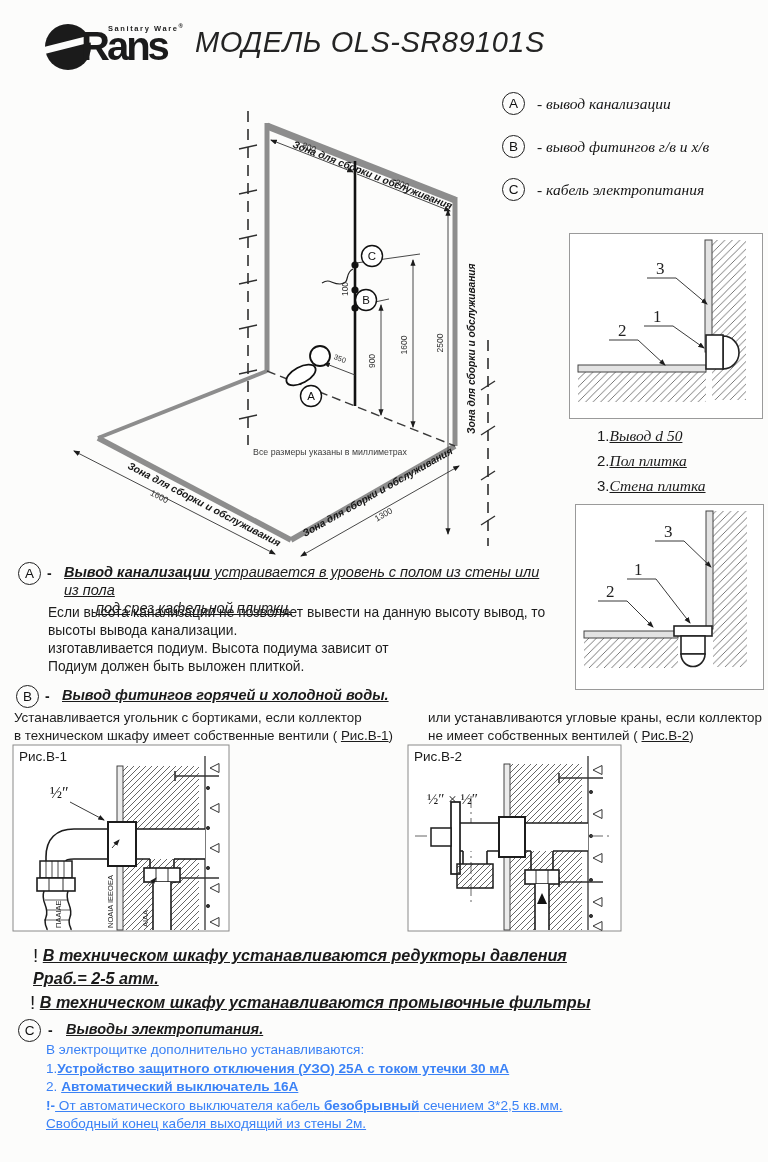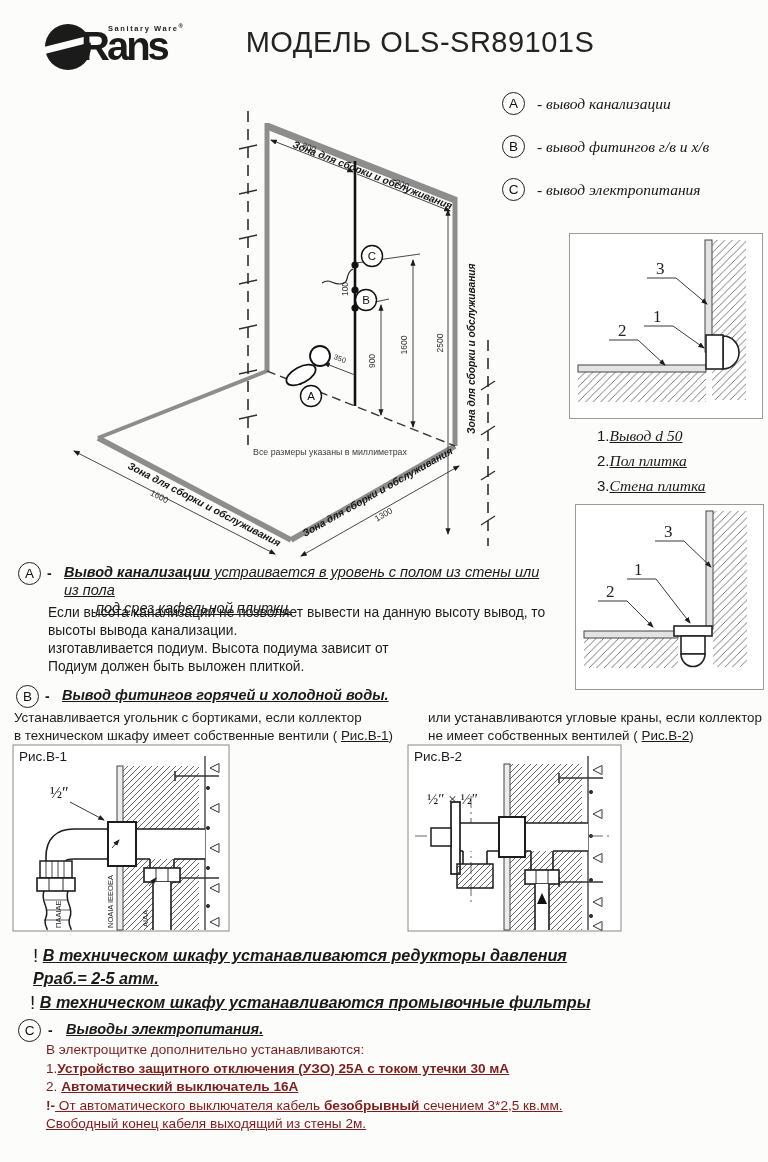--- a/index.html
+++ b/index.html
@@ -12,21 +12,21 @@
   .legend-row{display:flex;align-items:center;gap:12px;}
   .legend-text{font:italic 15.5px "Liberation Serif",serif;color:#151515;}
   .dash{font:700 14px "Liberation Sans",sans-serif;}
   .u{text-decoration:underline;}
   .bi{font:italic 700 14.5px "Liberation Sans",sans-serif;}
   .it{font:italic 400 14.5px "Liberation Sans",sans-serif;}
   .body-txt{font:400 13.8px "Liberation Sans",sans-serif;line-height:18px;color:#1c1c1c;}
   .col-txt{font:400 13.4px "Liberation Sans",sans-serif;line-height:17.5px;color:#1c1c1c;}
   .warn-mark{font:400 19px "Liberation Sans",sans-serif;vertical-align:-1px;}
   .warn-text{font:italic 700 16.2px "Liberation Sans",sans-serif;text-decoration:underline;}
-  .c-row{font:400 13.6px "Liberation Sans",sans-serif;line-height:18.6px;color:#7f1d1d;}
+  .c-row{font:400 13.6px "Liberation Sans",sans-serif;line-height:18.6px;color:#3b82f6;}
   .c-bold{font-weight:700;}
   .num-cell{font:400 15px "Liberation Sans",sans-serif;}
   .d-legend-label{font:italic 15.5px "Liberation Serif",serif;text-decoration:underline;}
   .logo-rans{font:700 40px "Liberation Sans",sans-serif;letter-spacing:-3px;color:#1b1b1b;}
   .logo-tag{font:700 7.5px "Liberation Sans",sans-serif;letter-spacing:1.6px;color:#1b1b1b;white-space:nowrap;}
   .title{font:400 29px "Liberation Sans",sans-serif;color:#242424;letter-spacing:0.5px;}
 </style>
 </head>
 <body>
 
@@ -48,33 +48,33 @@
 
   <div class="abs" style="left:45px;top:16px;width:160px;height:58px">
     <div class="abs" style="left:0;top:8px;width:46px;height:46px;background:#1b1b1b;border-radius:50%;"></div>
     <div class="abs" style="left:-3px;top:25px;width:52px;height:7px;background:#fcfcfb;transform:rotate(-14deg);"></div>
     <div class="abs logo-tag" style="left:63px;top:7px;">
       <span>Sanitary Ware</span><span style="font-size:6px;vertical-align:3px;">®</span>
     </div>
     <div class="abs logo-rans" style="left:36px;top:8px;">Rans</div>
   </div>
 
-  <div class="abs title" style="left:195px;top:26px;width:450px;text-align:center;">МОДЕЛЬ OLS-SR89101S</div>
+  <div class="abs title" style="left:195px;top:26px;width:450px;font-style:italic;">МОДЕЛЬ OLS-SR89101S</div>
 
   <div class="abs legend-row" style="left:502px;top:92px;">
     <div class="circ">A</div>
     <div class="legend-text">- вывод канализации</div>
   </div>
   <div class="abs legend-row" style="left:502px;top:135px;">
     <div class="circ">B</div>
     <div class="legend-text">- вывод фитингов г/в и х/в</div>
   </div>
   <div class="abs legend-row" style="left:502px;top:178px;">
     <div class="circ">C</div>
-    <div class="legend-text">- вывод электропитания</div>
+    <div class="legend-text">- кабель электропитания</div>
   </div>
 
   <svg class="abs" style="left:58px;top:93px" width="446" height="478" viewBox="0 0 446 478">
 
     <g stroke="#2f2f2f" fill="none">
       <line x1="190" y1="18" x2="190" y2="352" stroke-width="1.6" stroke-dasharray="11,7"></line>
       <line x1="181" y1="56" x2="199" y2="52" stroke-width="1.4"></line>
       <line x1="181" y1="101" x2="199" y2="97" stroke-width="1.4"></line>
       <line x1="181" y1="146" x2="199" y2="142" stroke-width="1.4"></line>
       <line x1="181" y1="191" x2="199" y2="187" stroke-width="1.4"></line>

